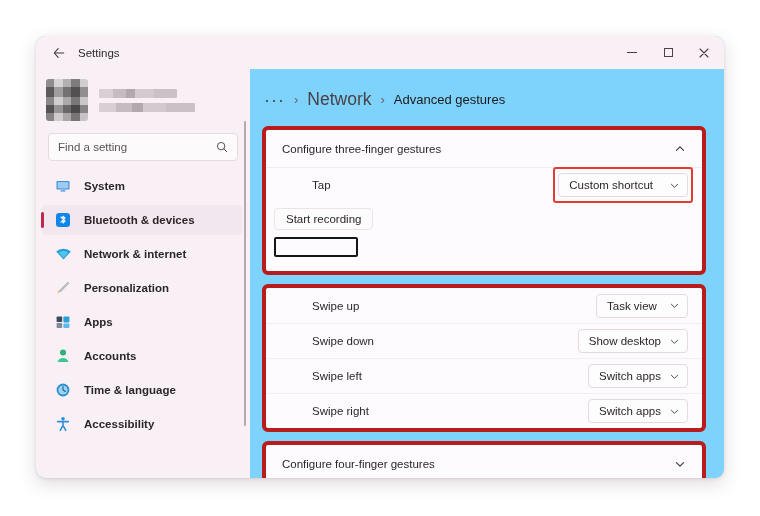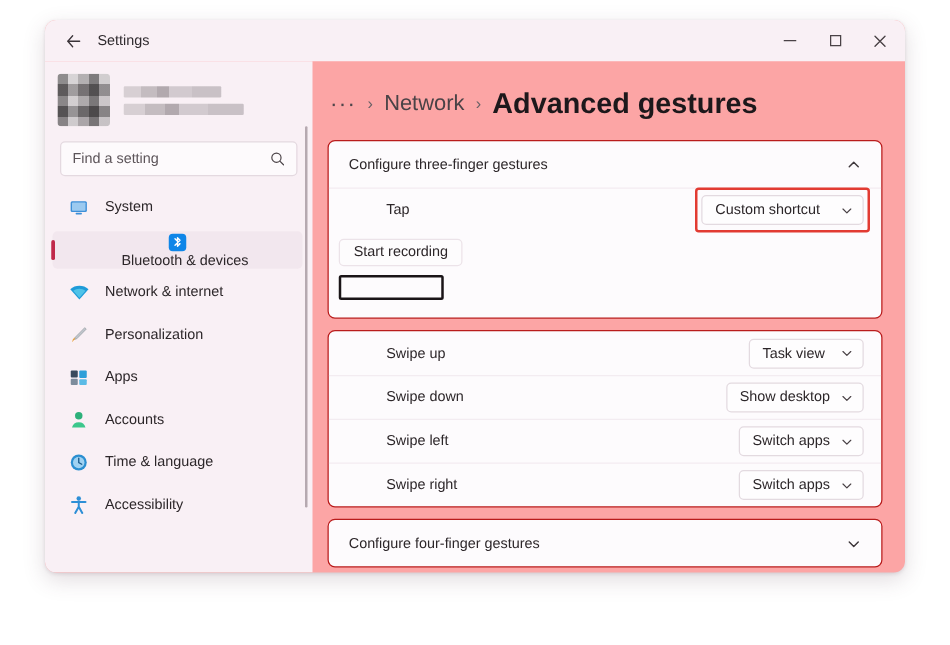--- a/index.html
+++ b/index.html
@@ -6,23 +6,23 @@
   html, body {
     width: 760px; height: 516px;
     background: #ffffff;
     font-family: "Liberation Sans", sans-serif;
     overflow: hidden;
   }
 
   
   .window {
     position: absolute;
-    left: 36px; top: 16px;
+    left: 36px; top: 36px;
     width: 688px; height: 442px;
-    background: #fca5a5;
+    background: #7dd3fc;
     border-radius: 9px;
     box-shadow: 0 6px 18px rgba(90,60,80,0.18), 0 1px 3px rgba(90,60,80,0.14);
     overflow: hidden;
     display: flex;
     flex-direction: column;
   }
 
   
   .titlebar {
     height: 33px;
@@ -113,31 +113,31 @@
     flex: 1 1 auto;
     border: none; outline: none;
     background: transparent;
     font-family: "Liberation Sans", sans-serif;
     font-size: 11.5px;
     color: #4a4246;
   }
   .search-wrap input::placeholder { color: #5c5459; }
   .search-icon { color: #4a4246; display: flex; align-items: center; }
 
-  .nav { padding: 0 8px 0 6px; }
+  .nav { padding: 0 8px 0 6px; font-weight: bold; }
   .nav-item {
     position: relative;
     height: 30px;
     display: flex;
     align-items: center;
     border-radius: 4px;
     padding-left: 12px;
     margin-bottom: 4px;
   }
-  .nav-item.selected { background: #f2e7ee; flex-direction: column; }
+  .nav-item.selected { background: #f2e7ee; }
   .nav-item.selected::before {
     content: "";
     position: absolute;
     left: -1px; top: 7px;
     width: 3px; height: 16px;
     border-radius: 2px;
     background: #c0294a;
   }
   .nav-icon {
     width: 18px; height: 18px;
@@ -171,25 +171,25 @@
     padding: 20px 0 16px 2px;
   }
   .crumb-dots {
     font-size: 18px;
     color: #4d454a;
     letter-spacing: 1px;
     line-height: 12px;
   }
   .crumb-sep { color: #6a6166; font-size: 13px; }
   .crumb-link { font-size: 17.5px; color: #4a4246; }
-  .crumb-current { font-size: 23px; color: #1d181b; font-weight: bold; }
+  .crumb-current { font-size: 13px; color: #1d181b; font-weight: normal; }
 
   .card {
     background: #fdfbfd;
-    border: 1px solid #b91c1c;
+    border: 4px solid #b91c1c;
     border-radius: 6px;
     overflow: hidden;
     margin-bottom: 9px;
   }
   .card-head {
     height: 37px;
     display: flex;
     align-items: center;
     padding: 0 16px;
   }

